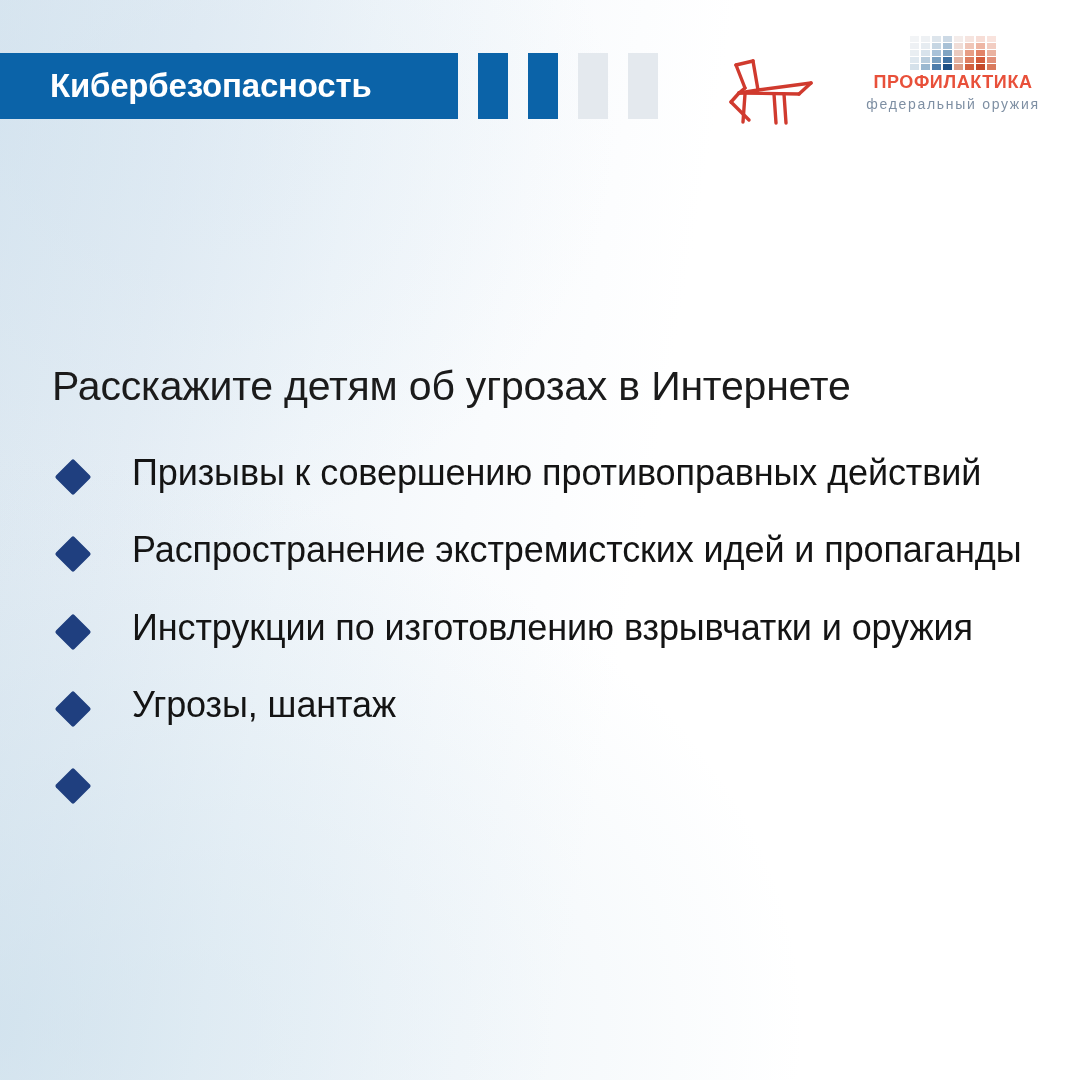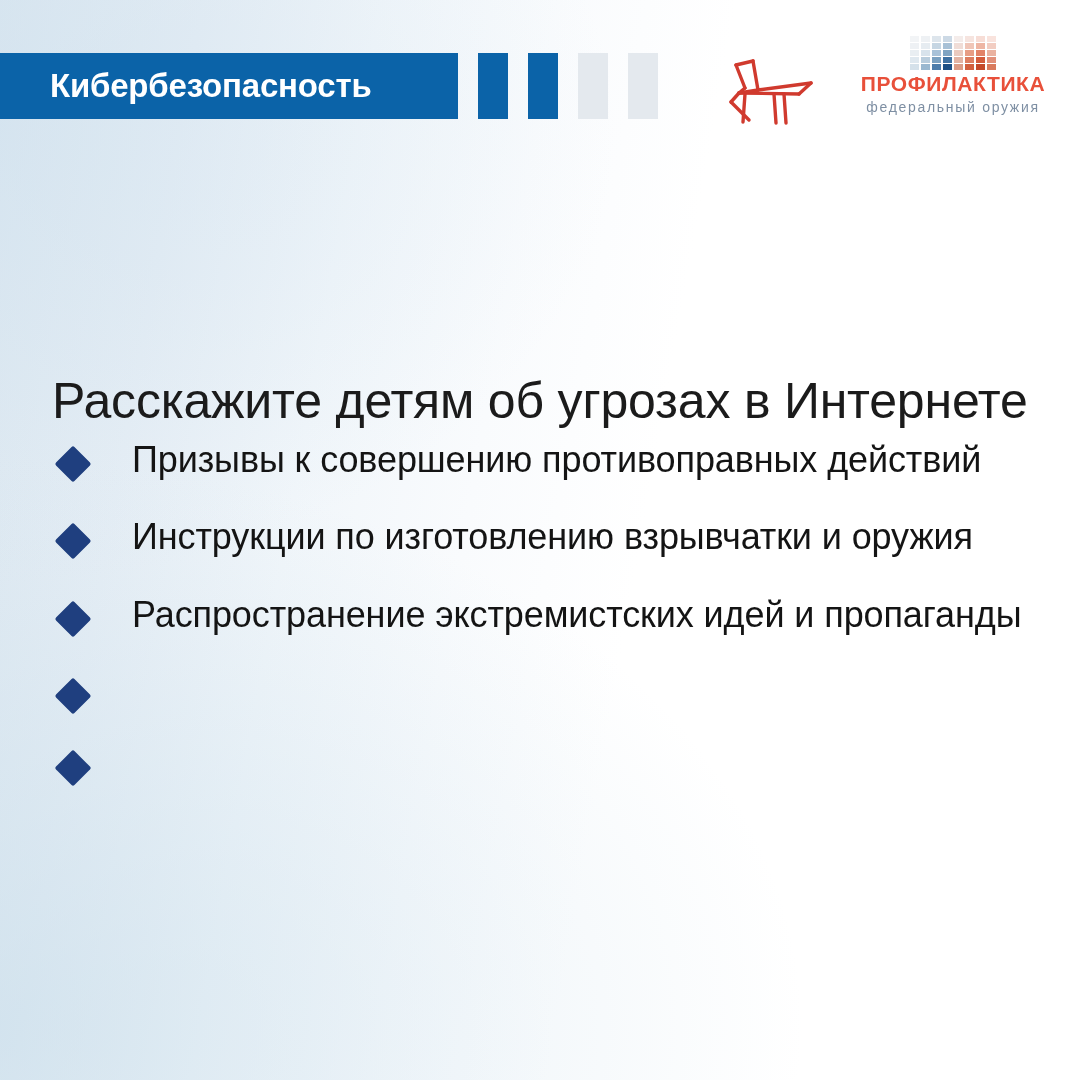--- a/index.html
+++ b/index.html
@@ -109,21 +109,21 @@
     height: 34px;
     margin: 0 auto 3px auto;
     display: grid;
     grid-template-columns: repeat(8, 1fr);
     grid-template-rows: repeat(5, 1fr);
     gap: 1.5px;
   }
   .pixgrid i { display: block; }
   .brand-name {
     color: #e8503a;
-    font-size: 21px;
+    font-size: 18px;
     font-weight: bold;
     letter-spacing: 0.6px;
     line-height: 1;
     white-space: nowrap;
   }
   .brand-sub {
     color: #7e8fa3;
     font-size: 14px;
     letter-spacing: 1.7px;
     margin-top: 5px;
@@ -139,32 +139,32 @@
     font-weight: bold;
     color: #101010;
     letter-spacing: -0.5px;
     line-height: 1.05;
     white-space: nowrap;
   }
   .subtitle {
     position: absolute;
     left: 52px;
     top: 322px;
-    font-size: 50px;
+    font-size: 41px;
     font-weight: normal;
     color: #1b1b1b;
     letter-spacing: -0.2px;
     white-space: nowrap;
   }
 
   
   .list {
     position: absolute;
     left: 52px;
-    top: 437px;
+    top: 450px;
     width: 990px;
   }
   .item {
     display: flex;
     align-items: flex-start;
     margin-bottom: 32px;
   }
   .item:last-child { margin-bottom: 0; }
   .diamond {
     flex: 0 0 auto;
@@ -282,27 +282,28 @@
 
   <p class="subtitle">Расскажите детям об угрозах в Интернете</p>
 
   <ul class="list" style="list-style:none;margin:0;padding:0;">
     <li class="item">
       <span class="diamond"></span>
       <span class="item-text">Призывы к совершению противоправных действий</span>
     </li>
     <li class="item">
       <span class="diamond"></span>
+      <span class="item-text">Распространение экстремистских идей и пропаганды</span>
+    </li>
+    <li class="item">
+      <span class="diamond"></span>
       <span class="item-text">Инструкции по изготовлению взрывчатки и оружия</span>
     </li>
     <li class="item">
       <span class="diamond"></span>
-      <span class="item-text">Распространение экстремистских идей и пропаганды</span>
-    </li>
-    <li class="item">
-      <span class="diamond"></span>
+      <span class="item-text">Угрозы, шантаж</span>
     </li>
     <li class="item">
       <span class="diamond"></span>
     </li>
   </ul>
 
 </div>
 
 </body></html>

